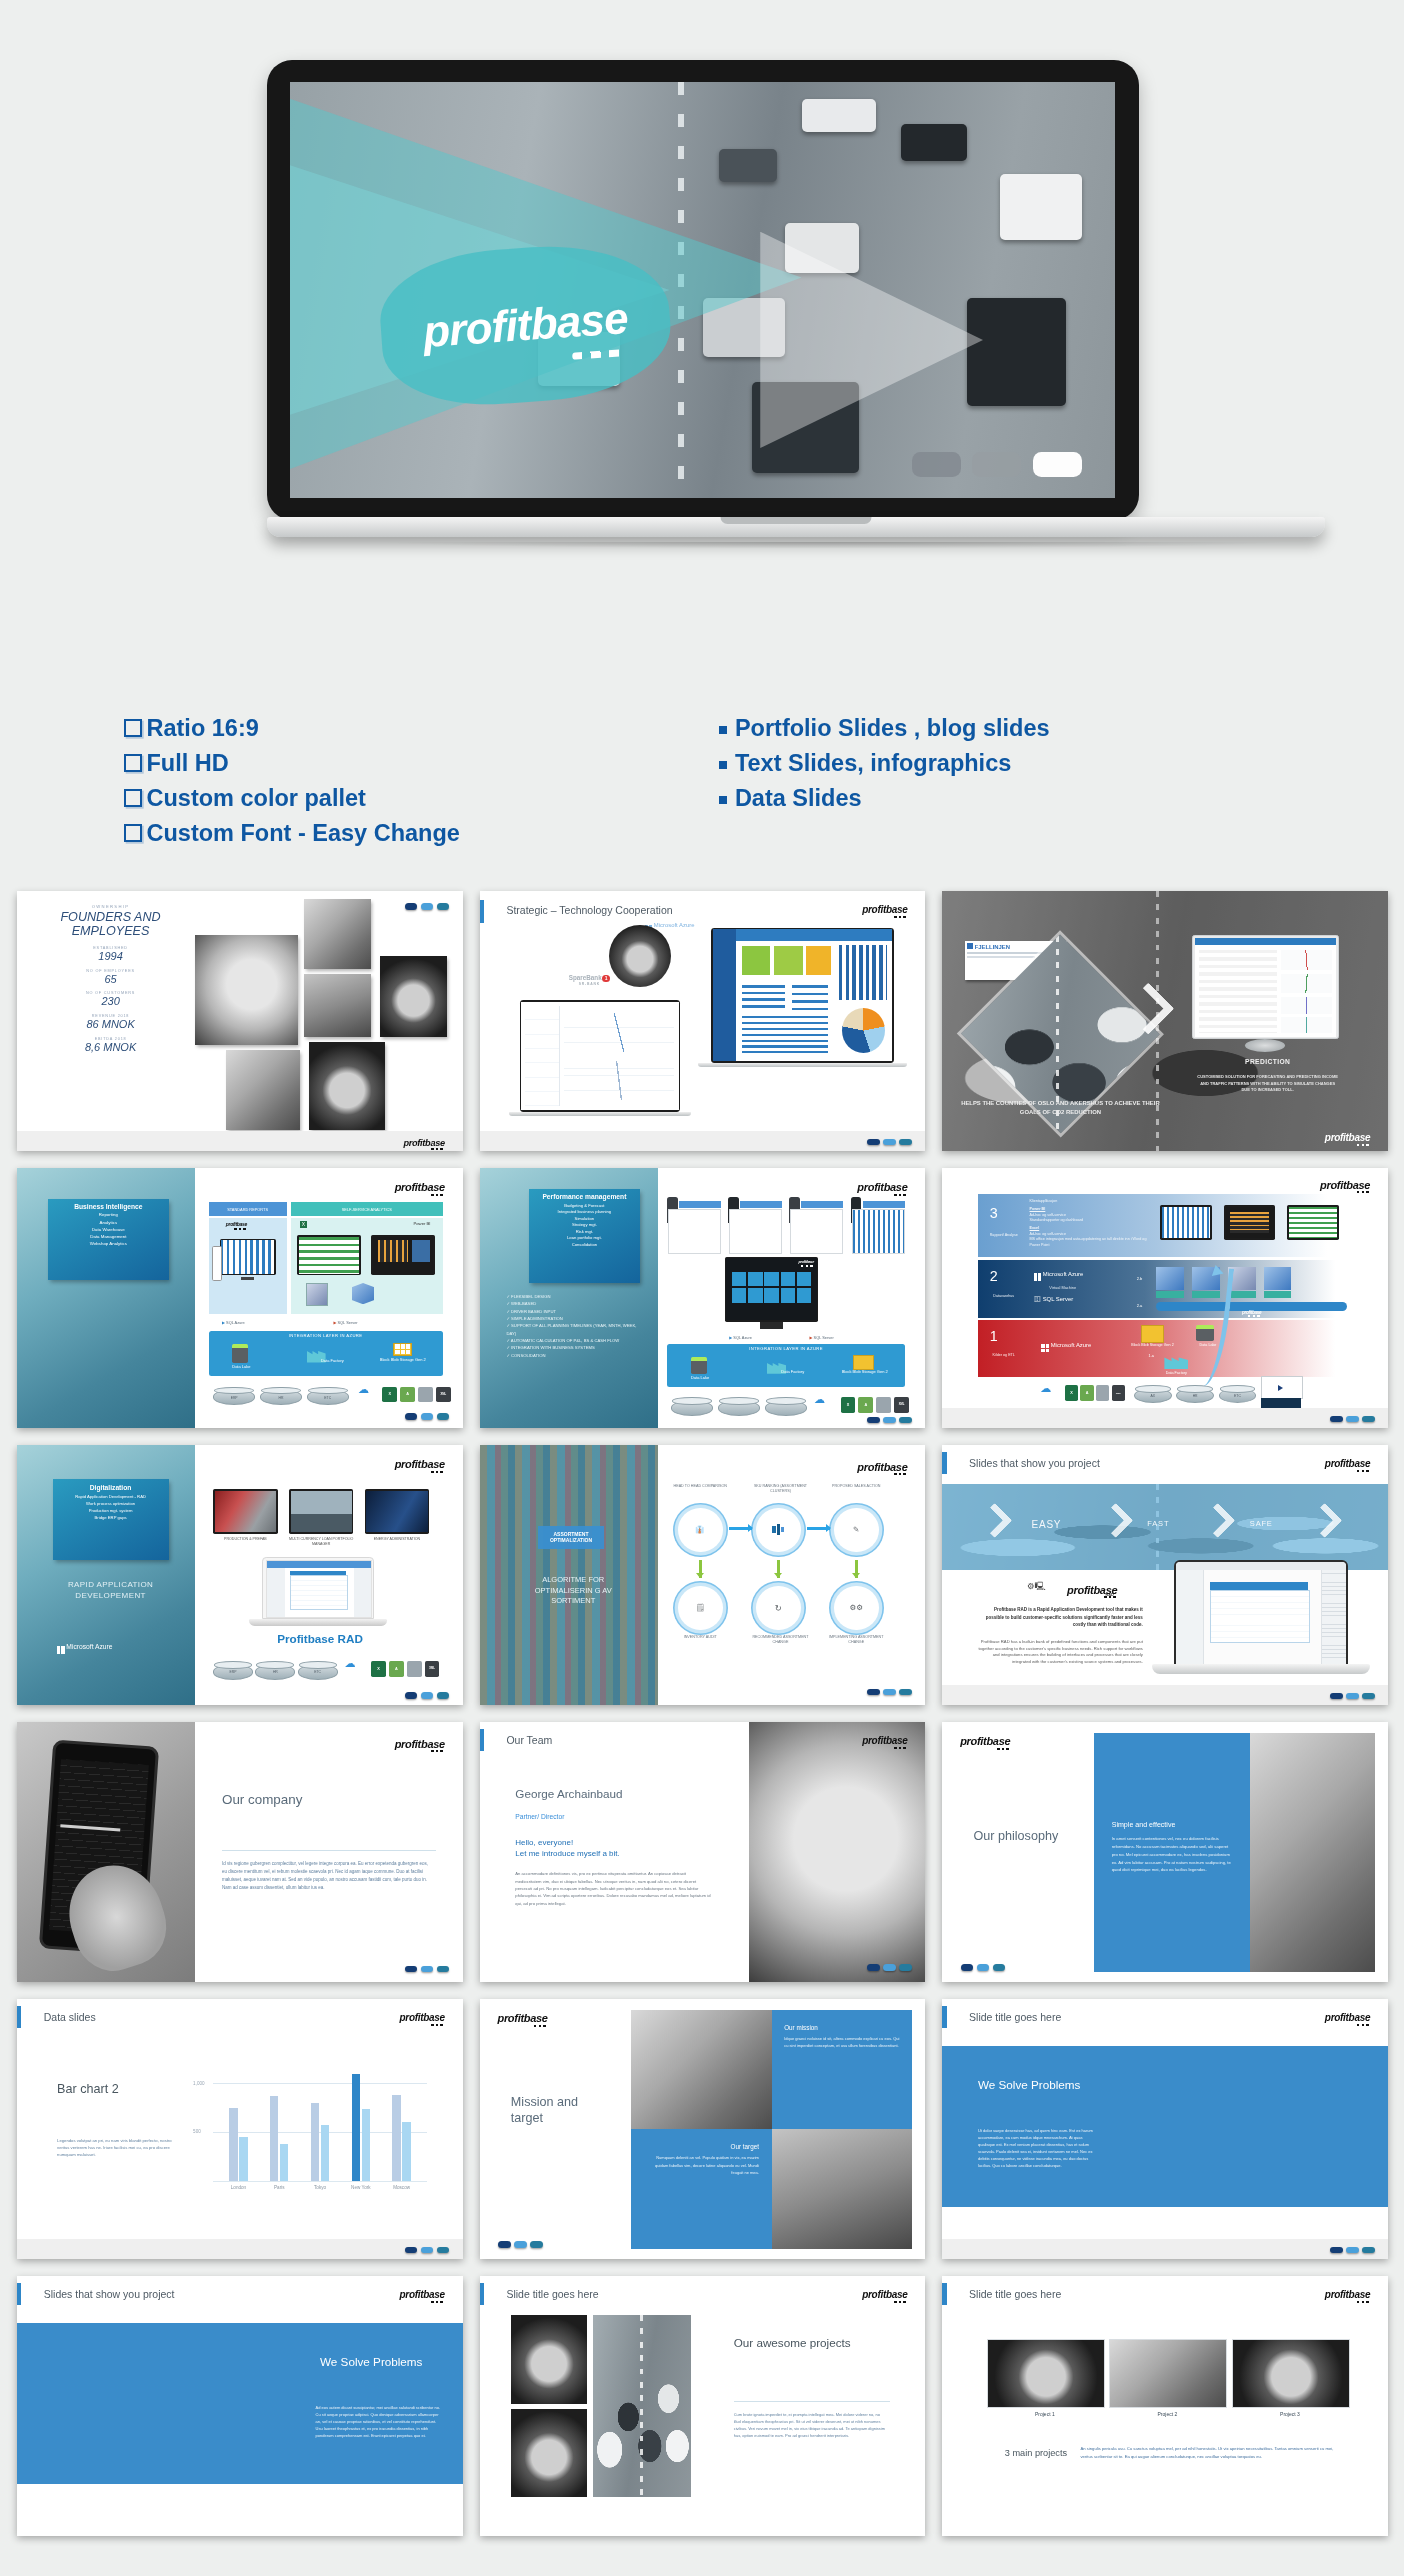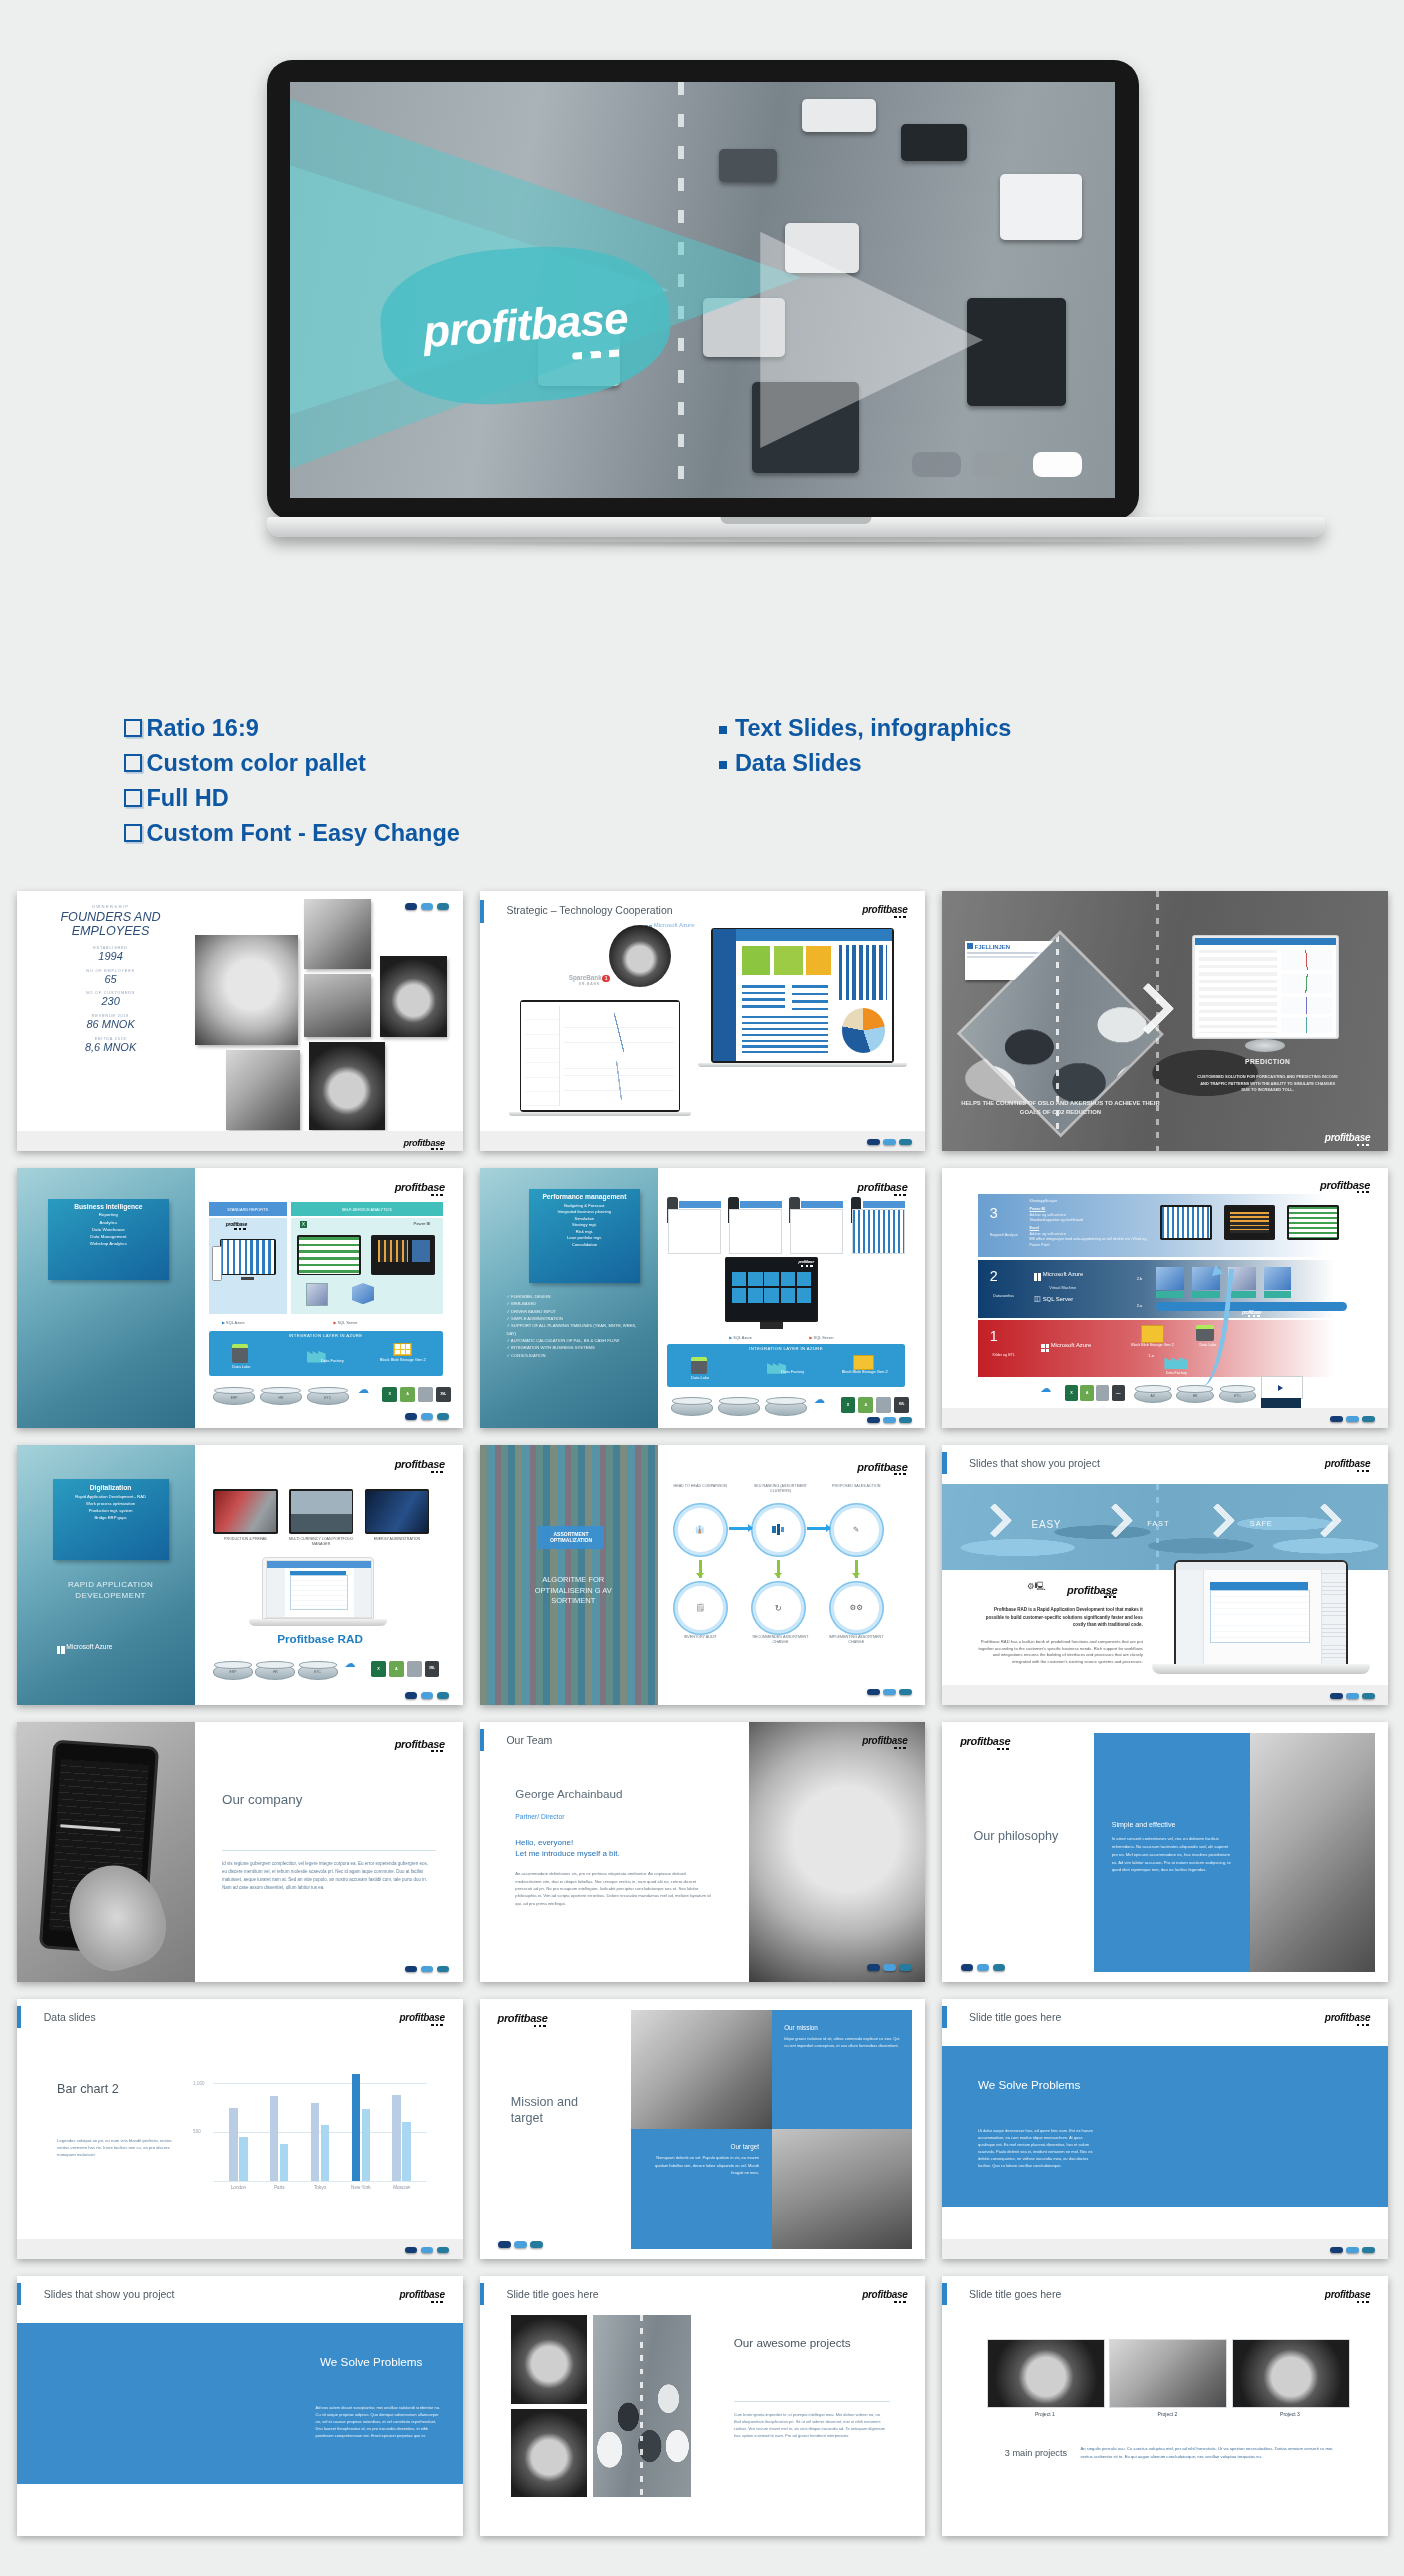--- a/index.html
+++ b/index.html
@@ -109,26 +109,27 @@
         </div>
       </div>
       <div class="base"></div>
       <div class="floor"></div>
     </div>
   </div>
 
   <div class="features">
     <div class="f-left">
       <div class="f-item"><span class="cb"></span><span>Ratio 16:9</span></div>
+      <div class="f-item"><span class="cb"></span><span>Full HD</span></div>
       <div class="f-item"><span class="cb"></span><span>Custom color pallet</span></div>
-      <div class="f-item"><span class="cb"></span><span>Full HD</span></div>
       <div class="f-item"><span class="cb"></span><span>Custom Font -  Easy Change</span></div>
     </div>
     <div class="f-right">
       <div class="f-sub">
+        <div class="f-item"><span class="sq"></span><span>Portfolio Slides , blog slides</span></div>
         <div class="f-item"><span class="sq"></span><span>Text Slides, infographics</span></div>
         <div class="f-item"><span class="sq"></span><span>Data Slides</span></div>
       </div>
     </div>
   </div>
 
   <div class="grid">
 
     <div class="thumb">
       <div class="dots" style="top:11.7px;right:13.4px;">

